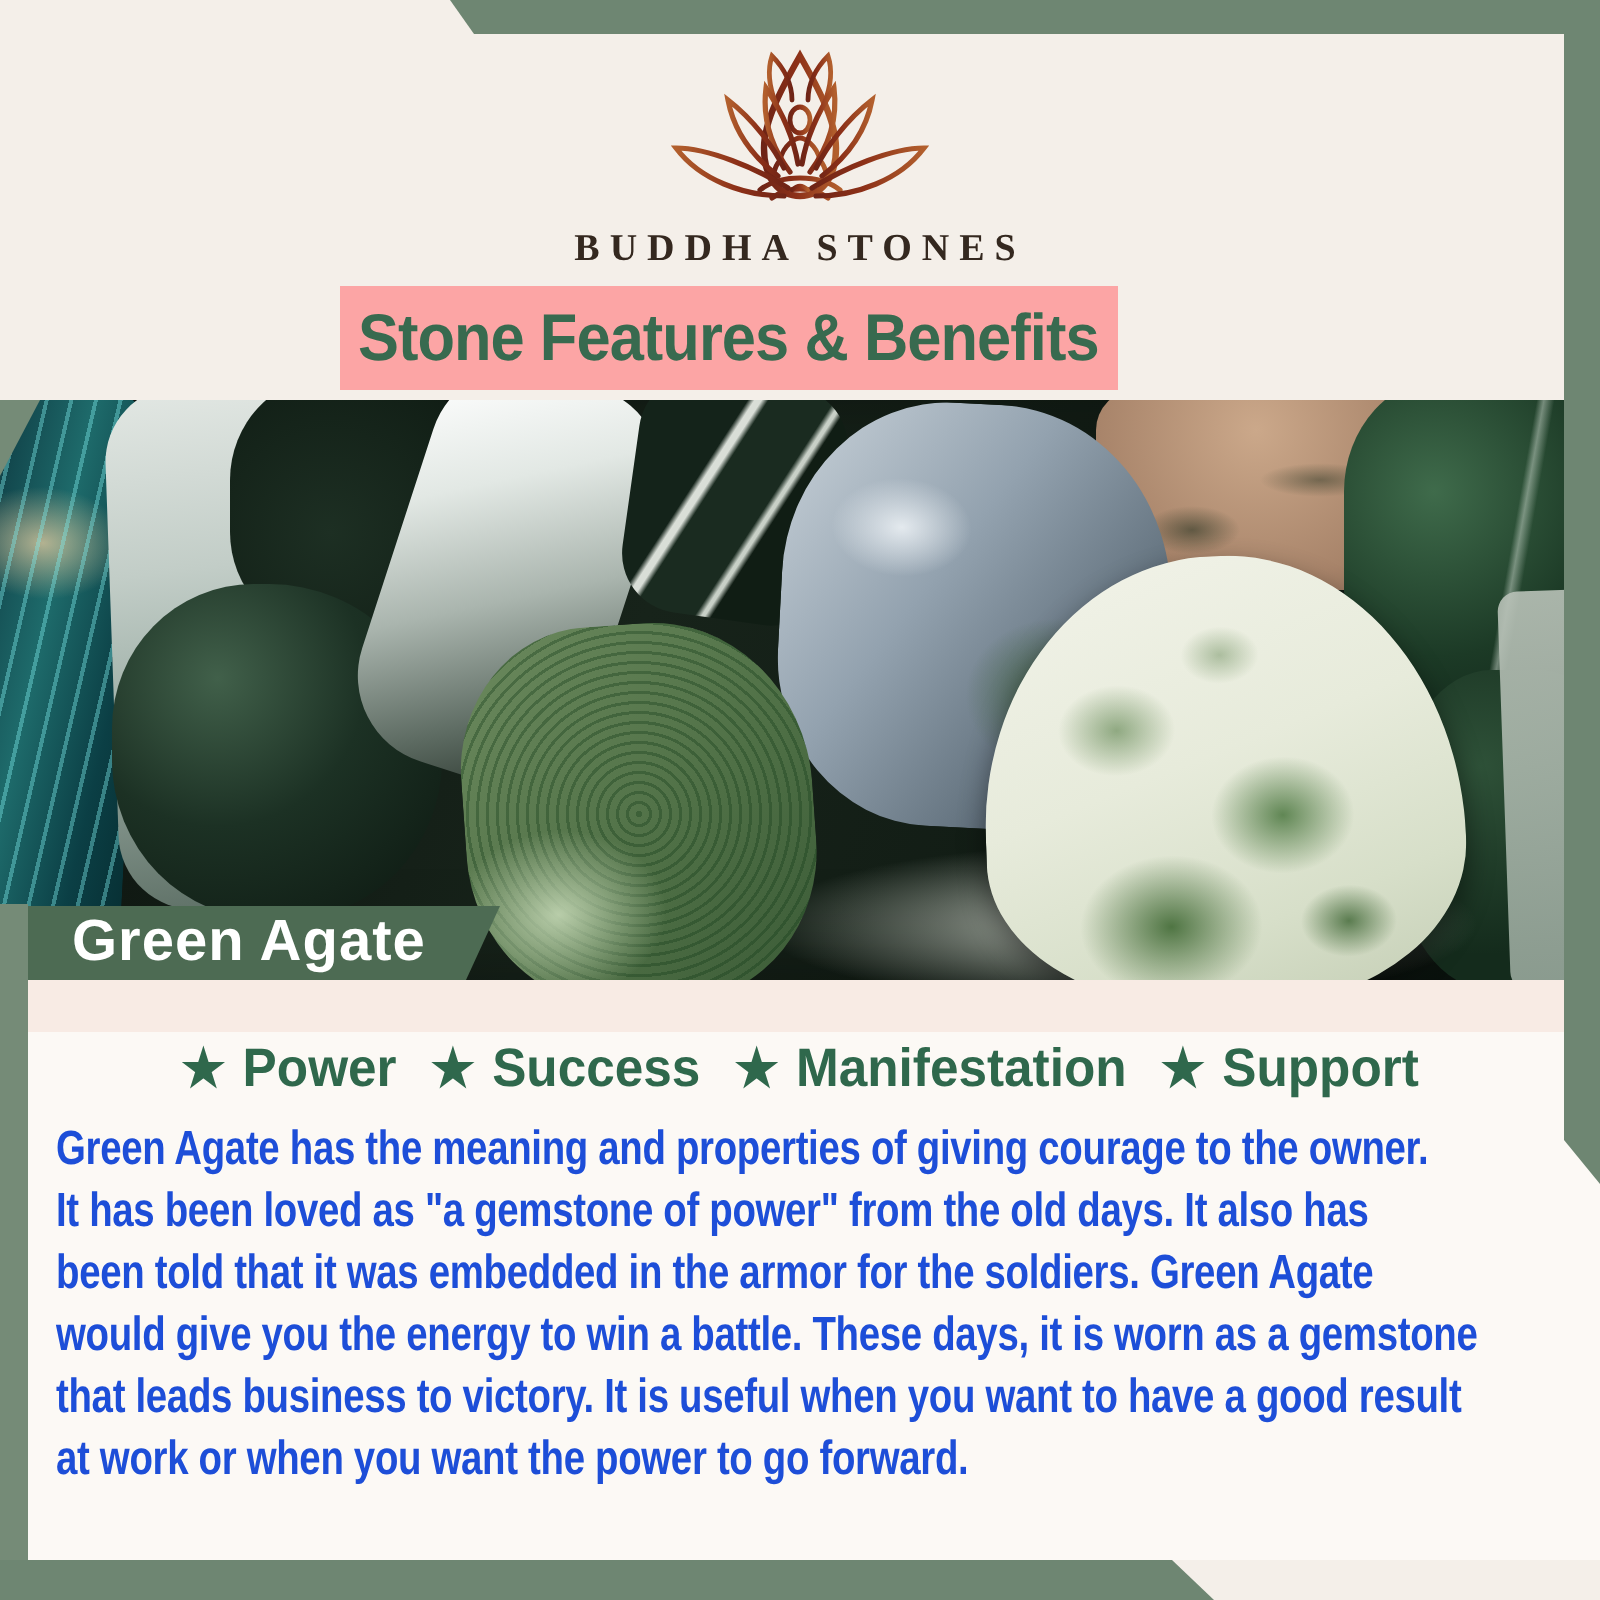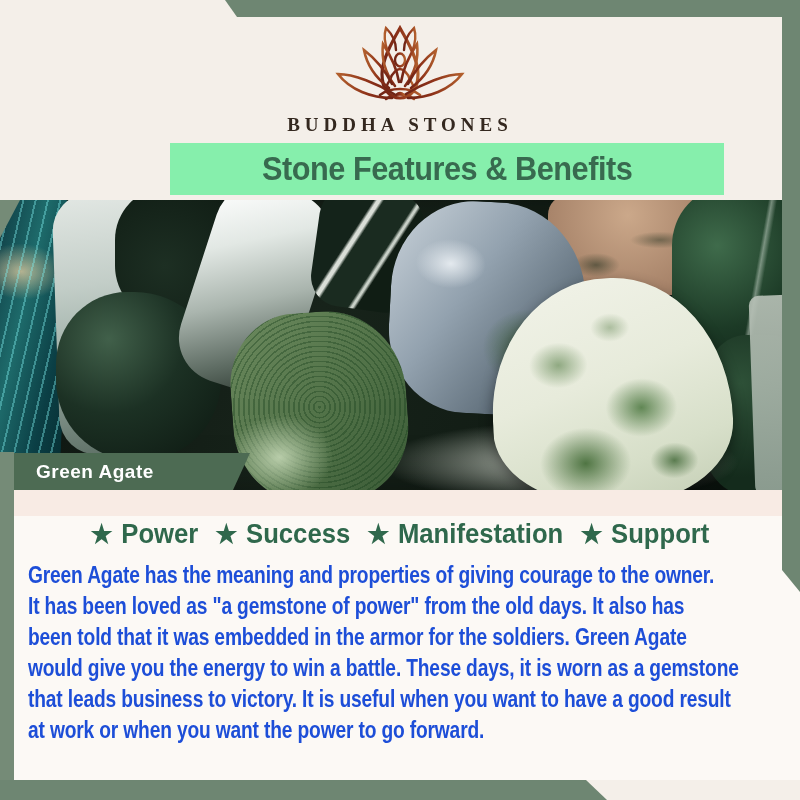--- a/index.html
+++ b/index.html
@@ -17,21 +17,21 @@
   .bottom-band{position:absolute;left:0;top:780px;width:607px;height:20px;background:#6e8672;
             clip-path:polygon(0 0,586px 0,100% 100%,0 100%);}
   .pink-strip{position:absolute;left:0;top:490px;width:800px;height:26px;background:#f8ebe4;}
   .white-panel{position:absolute;left:0;top:516px;width:800px;height:264px;background:#fcf9f5;}
 
   
   .logo-svg{position:absolute;left:320px;top:22px;width:160px;height:92px;}
   .brand-name{position:absolute;left:0;top:114px;width:800px;text-align:center;
               font-family:"Liberation Serif",serif;font-size:19px;font-weight:600;
               letter-spacing:5px;color:#34281f;}
-  .title-band{position:absolute;left:170px;top:143px;width:554px;height:52px;background:#86efac;
+  .title-band{position:absolute;left:170px;top:143px;width:389px;height:52px;background:#fca5a5;
               display:flex;align-items:center;justify-content:center;text-align:center;}
   .title-text{font-size:33px;font-weight:bold;color:#386a4f;white-space:nowrap;
               transform:scaleX(.93);letter-spacing:-.5px;}
 
   
   .photo{position:absolute;left:0;top:200px;width:800px;height:290px;overflow:hidden;
          background:linear-gradient(110deg,#0d1410,#17231a 40%,#101a13 75%,#0a120d);
          box-shadow:inset 0 0 50px rgba(0,0,0,.4);}
   .photo .st{position:absolute;}
   .teal{left:-8px;top:-5px;width:75px;height:275px;border-radius:18px;transform:rotate(3deg);
@@ -82,21 +82,21 @@
       radial-gradient(70px 55px at 38% 82%,rgba(64,105,52,.9),rgba(0,0,0,0) 65%),
       radial-gradient(45px 35px at 28% 38%,rgba(105,140,90,.7),rgba(0,0,0,0) 65%),
       radial-gradient(40px 30px at 75% 82%,rgba(60,100,50,.8),rgba(0,0,0,0) 60%),
       radial-gradient(30px 22px at 50% 22%,rgba(120,150,105,.55),rgba(0,0,0,0) 65%),
       linear-gradient(160deg,#f2f3e9 0%,#e7ebdb 45%,#d7dfc9 75%,#c3cdb4 100%);}
 
   
   .caption-band{position:absolute;left:14px;top:453px;width:236px;height:37px;background:#4d6b53;
       clip-path:polygon(0 0,100% 0,calc(100% - 17px) 100%,0 100%);
       display:flex;align-items:center;}
-  .caption-text{color:#fff;font-size:19px;font-weight:bold;padding-left:22px;letter-spacing:.5px;
+  .caption-text{color:#fff;font-size:29px;font-weight:bold;padding-left:22px;letter-spacing:.5px;
       white-space:nowrap;text-align:center;}
 
   
   .benefits{position:absolute;left:0;top:517px;width:800px;height:34px;
       display:flex;align-items:center;justify-content:center;white-space:nowrap;
       color:#2f684c;font-weight:bold;font-size:27px;transform:scaleX(.95);}
   .b-item{display:inline-flex;align-items:center;margin:0 9px;}
   .b-star{margin-right:9px;font-size:26px;}
 
   

